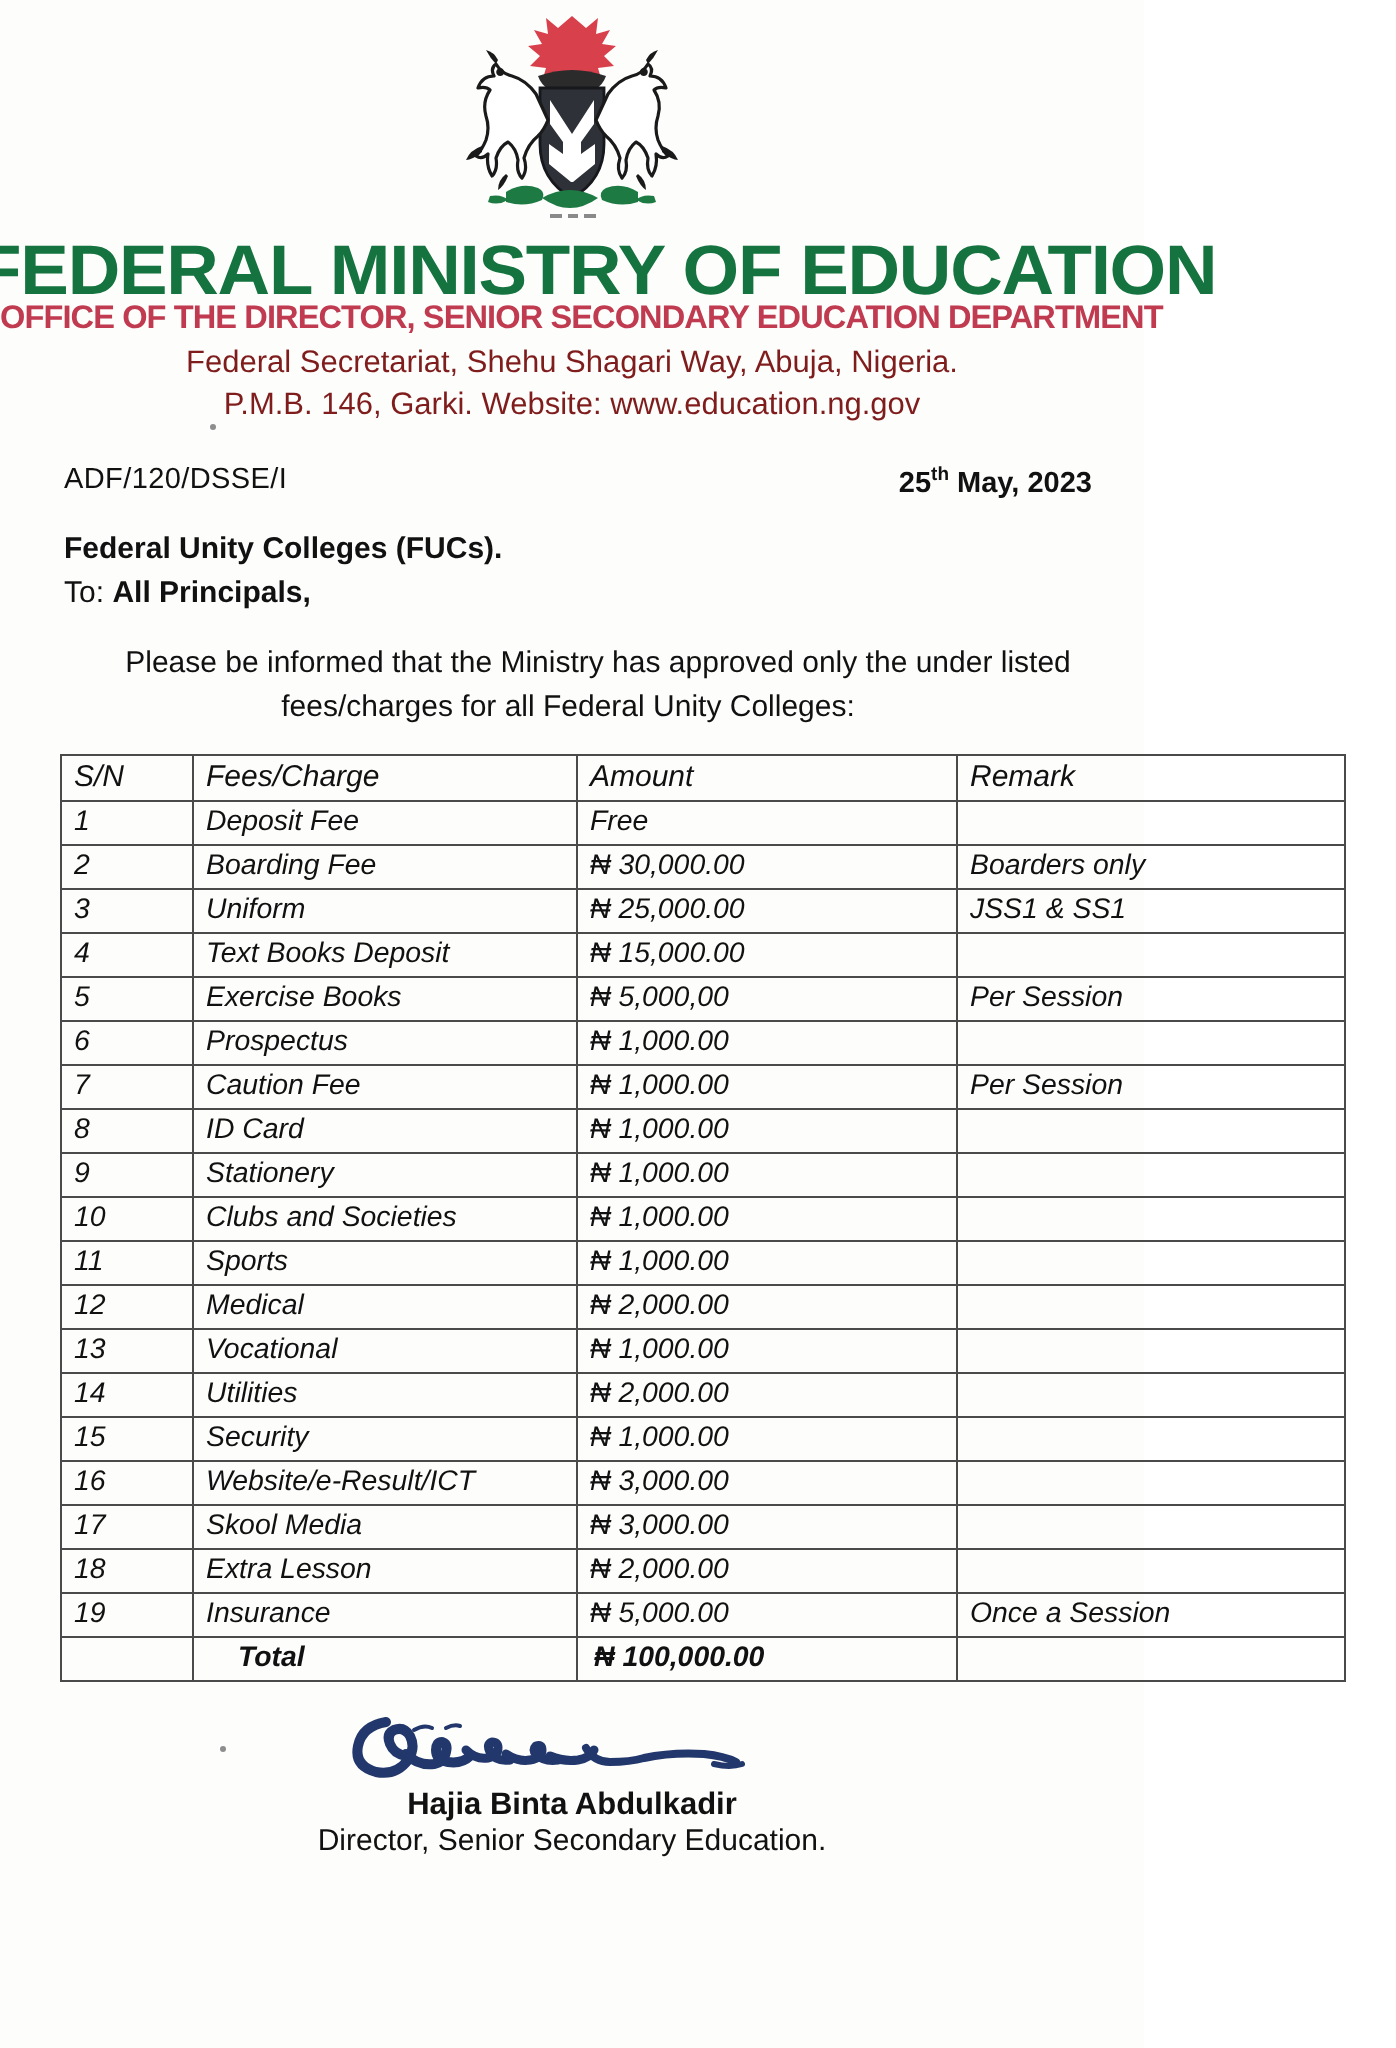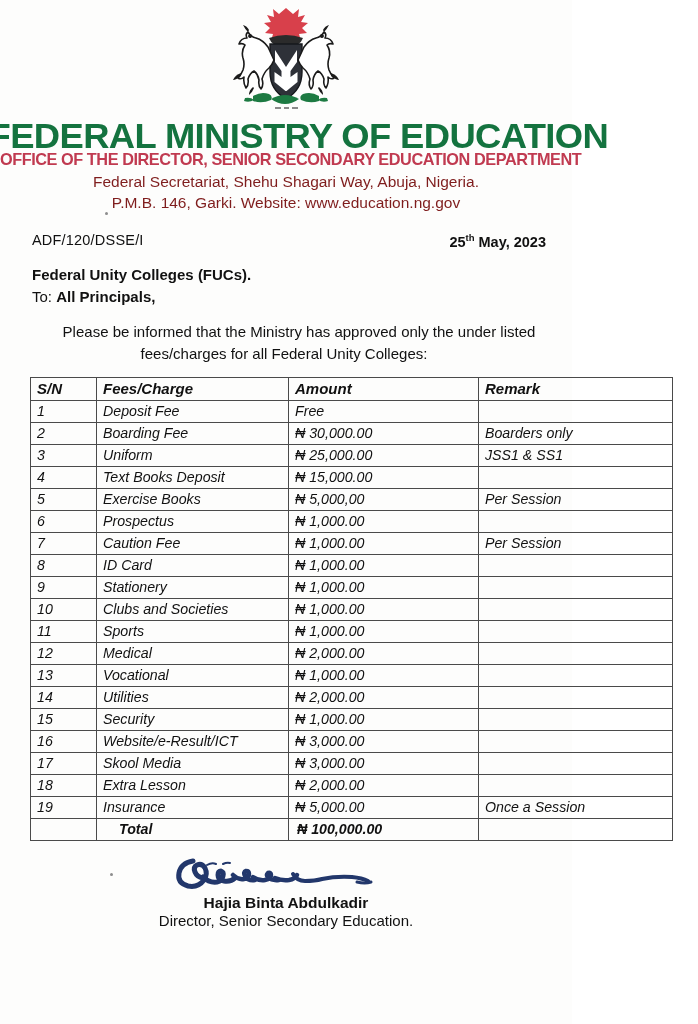--- a/index.html
+++ b/index.html
@@ -127,21 +127,21 @@
     border: 1px solid #4a4a4a;
     padding: 1px 6px;
     height: 21px;
     line-height: 19px;
     box-sizing: border-box;
     overflow: hidden;
     white-space: nowrap;
     background: transparent;
   }
   table.fees th {
-    font-weight: bold;
+    font-weight: normal;
     font-style: italic;
     text-align: left;
     font-size: 15px;
     height: 23px;
   }
   col.c-sn     { width: 66px; }
   col.c-fee    { width: 192px; }
   col.c-amount { width: 190px; }
   col.c-remark { width: 194px; }
 

